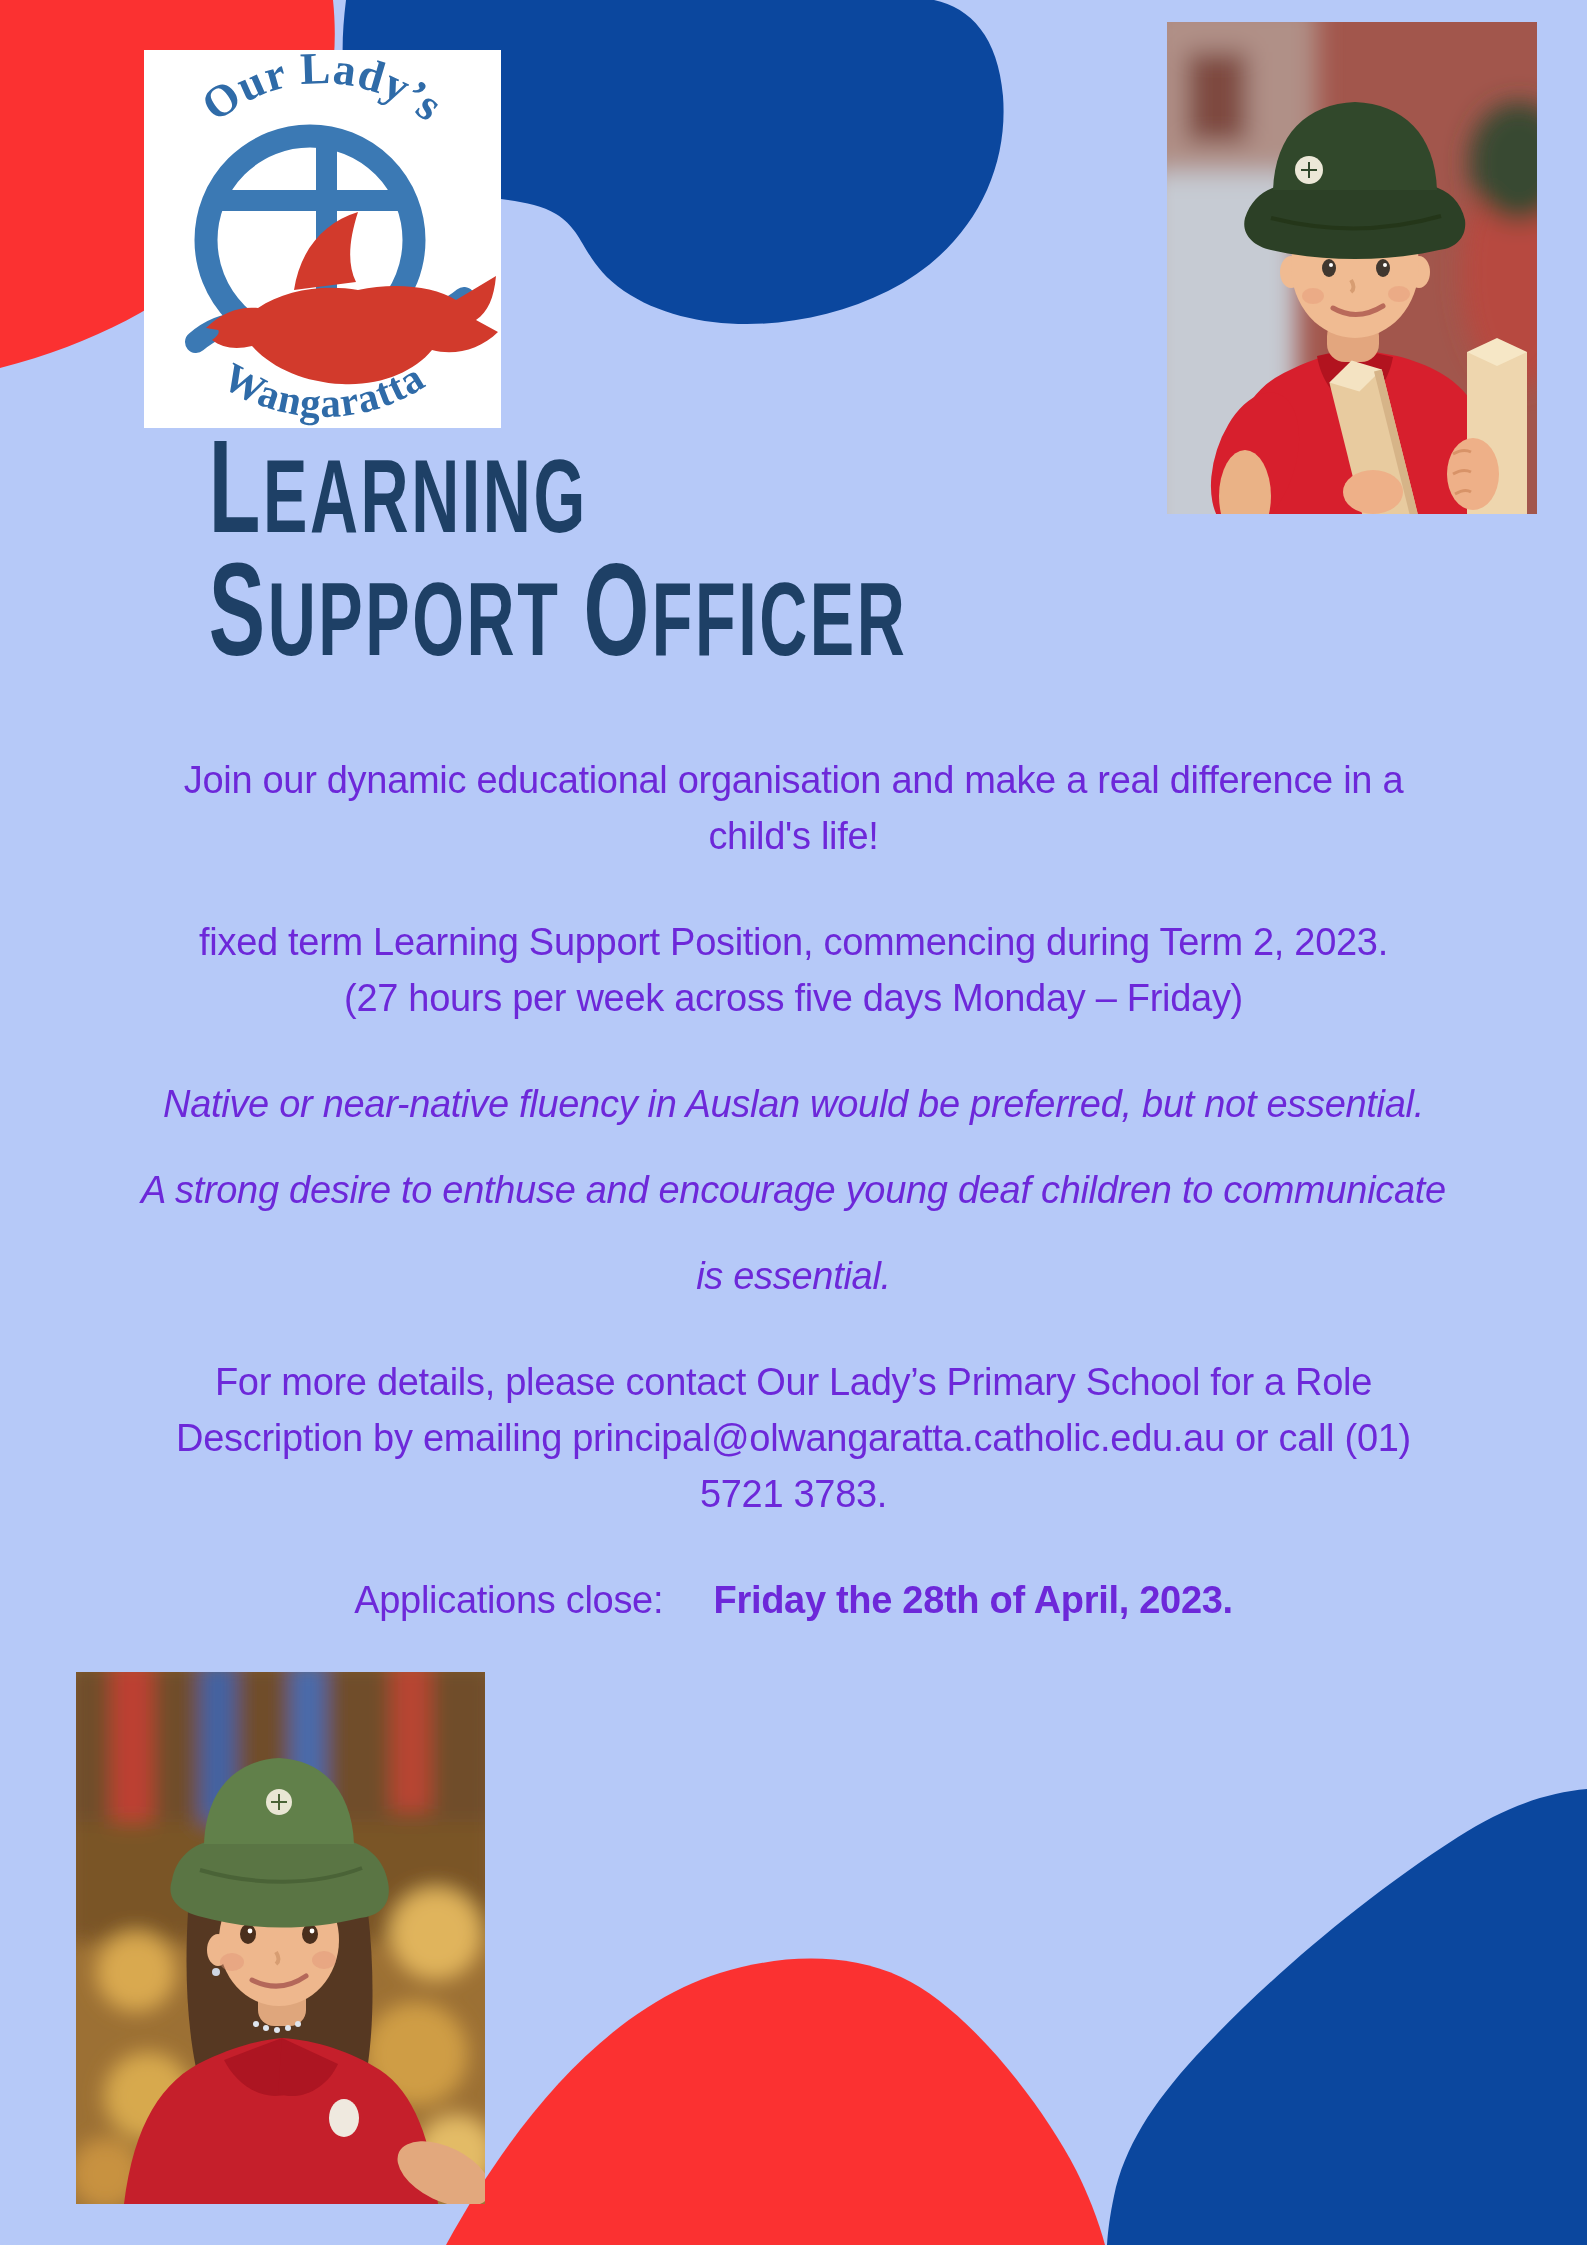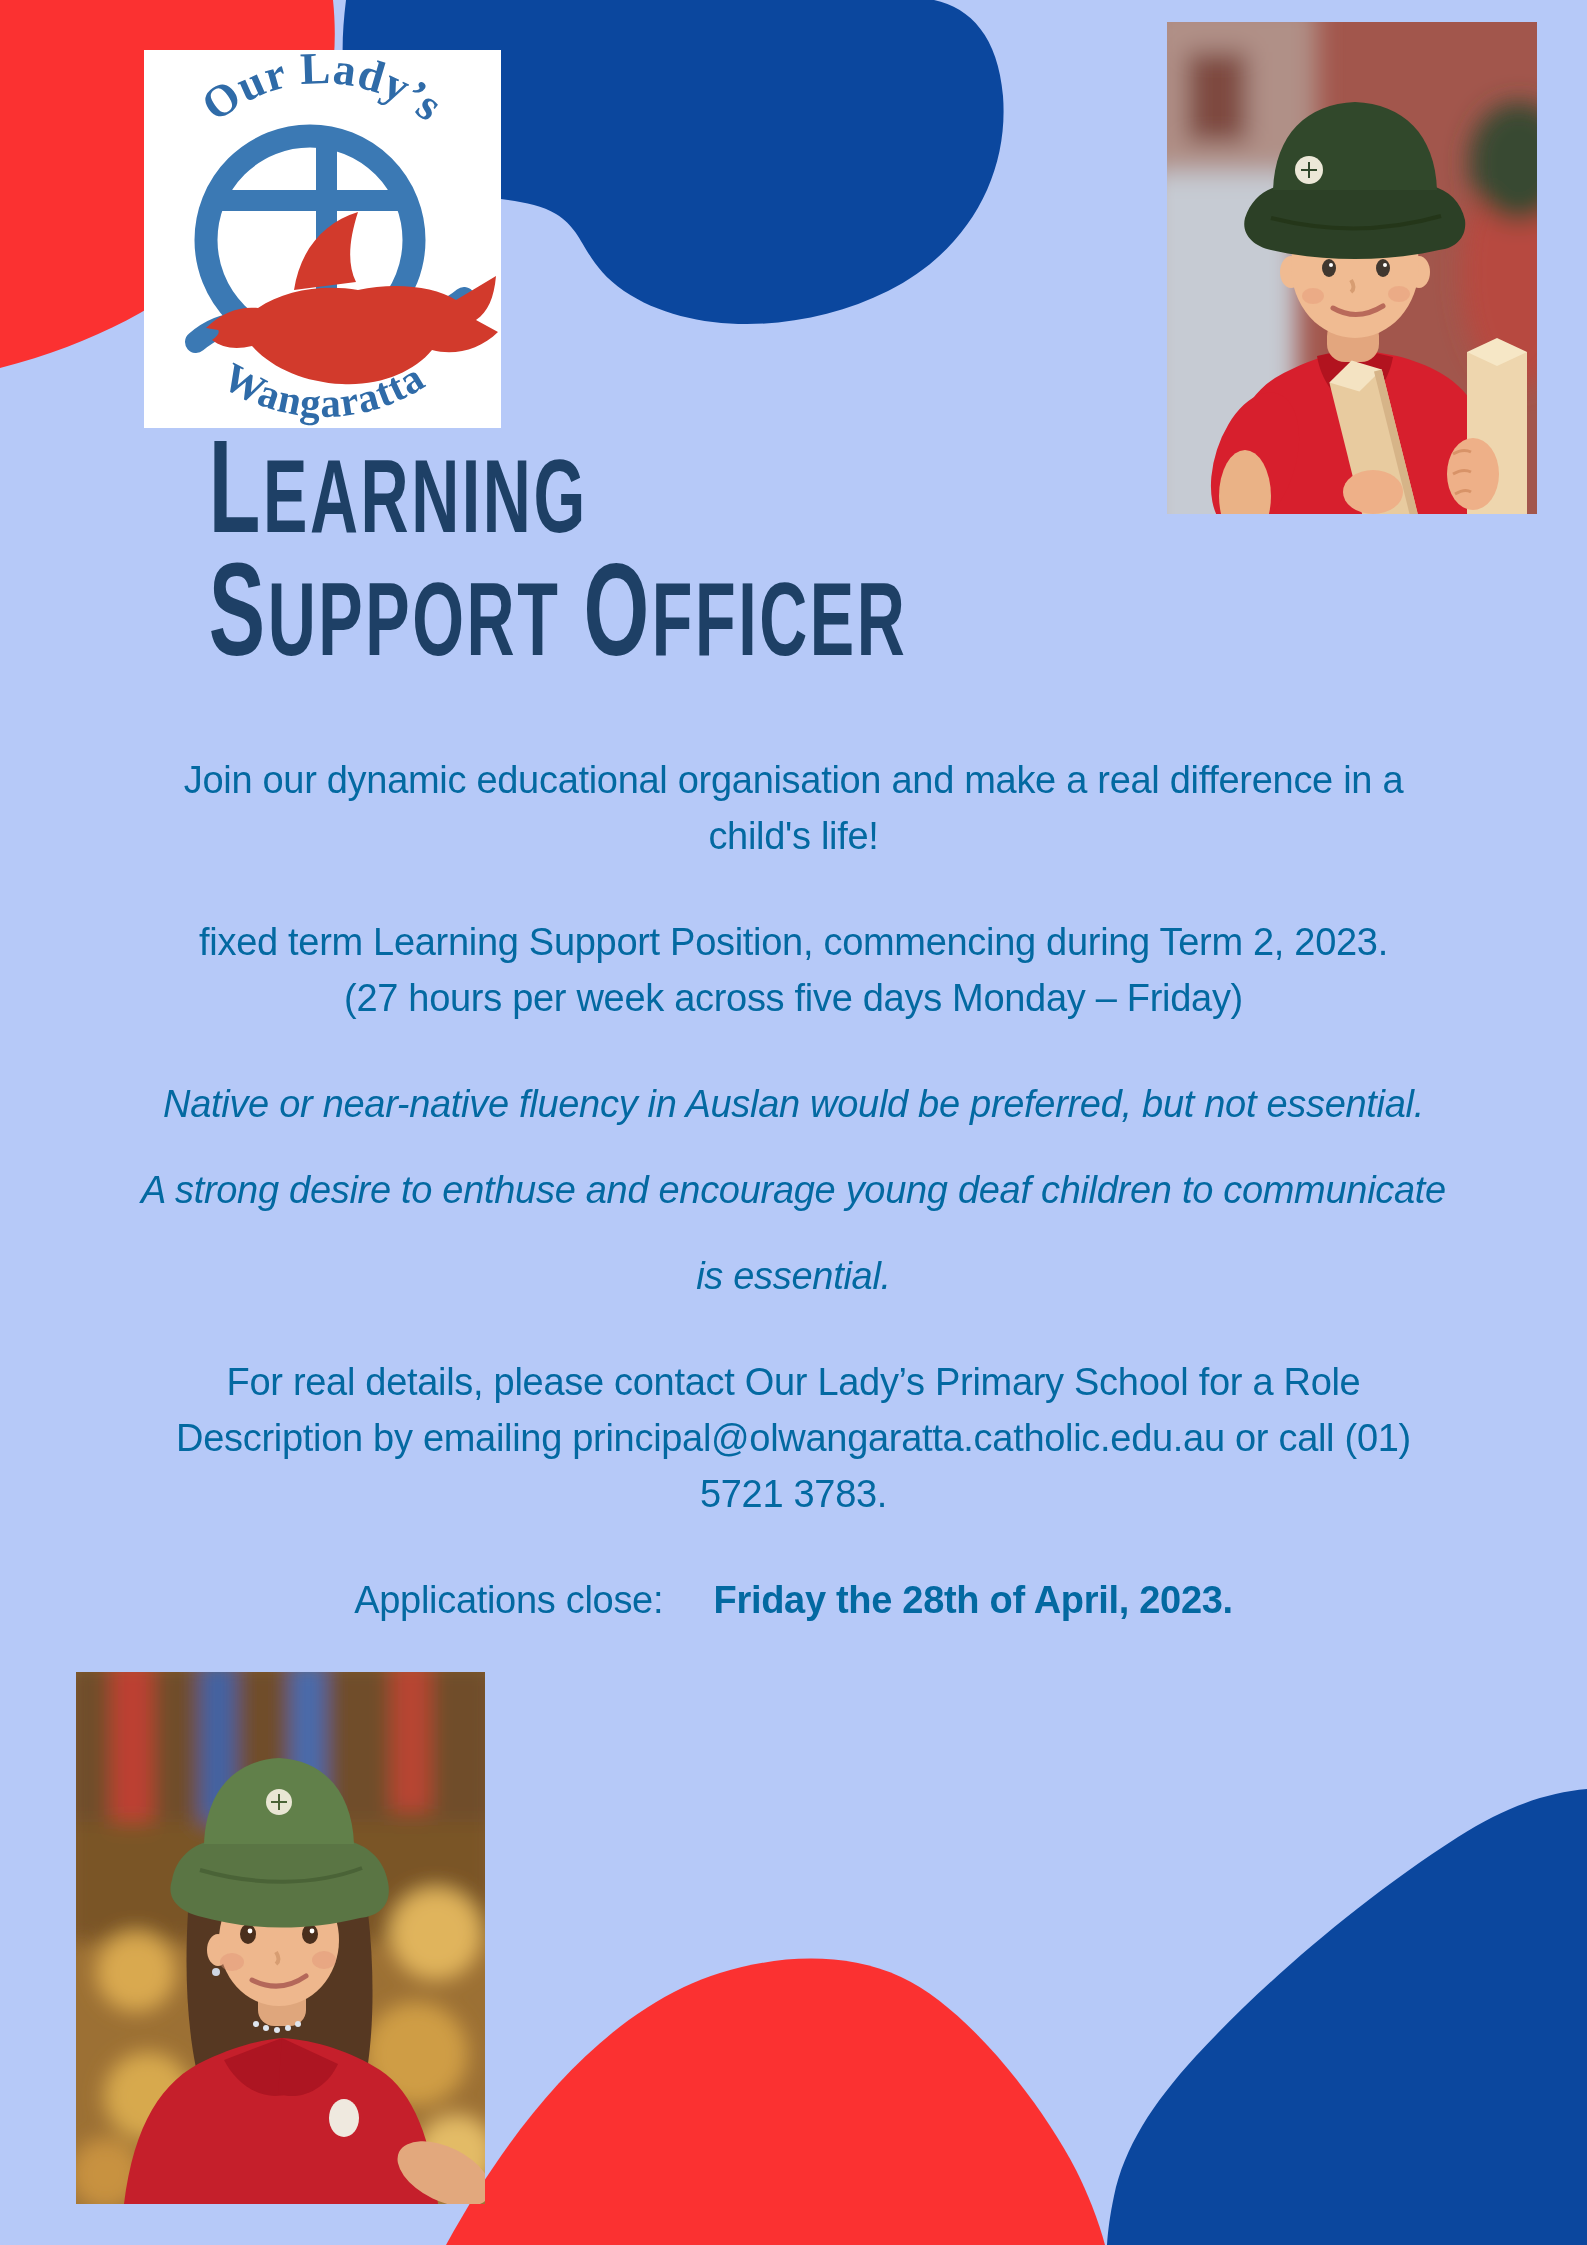--- a/index.html
+++ b/index.html
@@ -14,21 +14,21 @@
   #photo-girl{left:76px;top:1672px;width:409px;height:532px;}
 
   .title-block{position:absolute;left:0;top:430px;width:1160px;color:#1e4066;}
   .title-line{white-space:nowrap;line-height:114px;font-weight:bold;font-size:104px;
               transform:scaleX(0.64);transform-origin:50% 50%;}
   .title-word{display:inline-block;letter-spacing:4px;text-transform:uppercase;}
   .title-word::first-letter{font-size:132px;}
   .title-word + .title-word{margin-left:36px;}
 
   .copy{position:absolute;left:40px;top:752px;width:1507px;text-align:center;
-        color:#0369a1;font-size:38px;letter-spacing:-0.3px;}
+        color:#6d28d9;font-size:38px;letter-spacing:-0.3px;}
   .para{margin:0 0 50px 0;}
   .para .line{line-height:56px;white-space:nowrap;}
   .para.italic .line{font-style:italic;margin-top:30px;}
   .closing .bold{font-weight:bold;margin-left:40px;}
 </style>
 </head>
 <body>
 
 <div class="page">
 
@@ -137,21 +137,21 @@
     <div class="para">
       <div class="line">fixed term Learning Support Position, commencing during Term 2, 2023.</div>
       <div class="line">(27 hours per week across five days Monday – Friday)</div>
     </div>
     <div class="para italic">
       <div class="line">Native or near-native fluency in Auslan would be preferred, but not essential.</div>
       <div class="line">A strong desire to enthuse and encourage young deaf children to communicate</div>
       <div class="line">is essential.</div>
     </div>
     <div class="para">
-      <div class="line">For real details, please contact Our Lady’s Primary School for a Role</div>
+      <div class="line">For more details, please contact Our Lady’s Primary School for a Role</div>
       <div class="line">Description by emailing principal@olwangaratta.catholic.edu.au or call (01)</div>
       <div class="line">5721 3783.</div>
     </div>
     <div class="para closing">
       <div class="line">
         <span>Applications close: </span><span class="bold">Friday the 28th of April, 2023.</span>
       </div>
     </div>
   </div>
 

